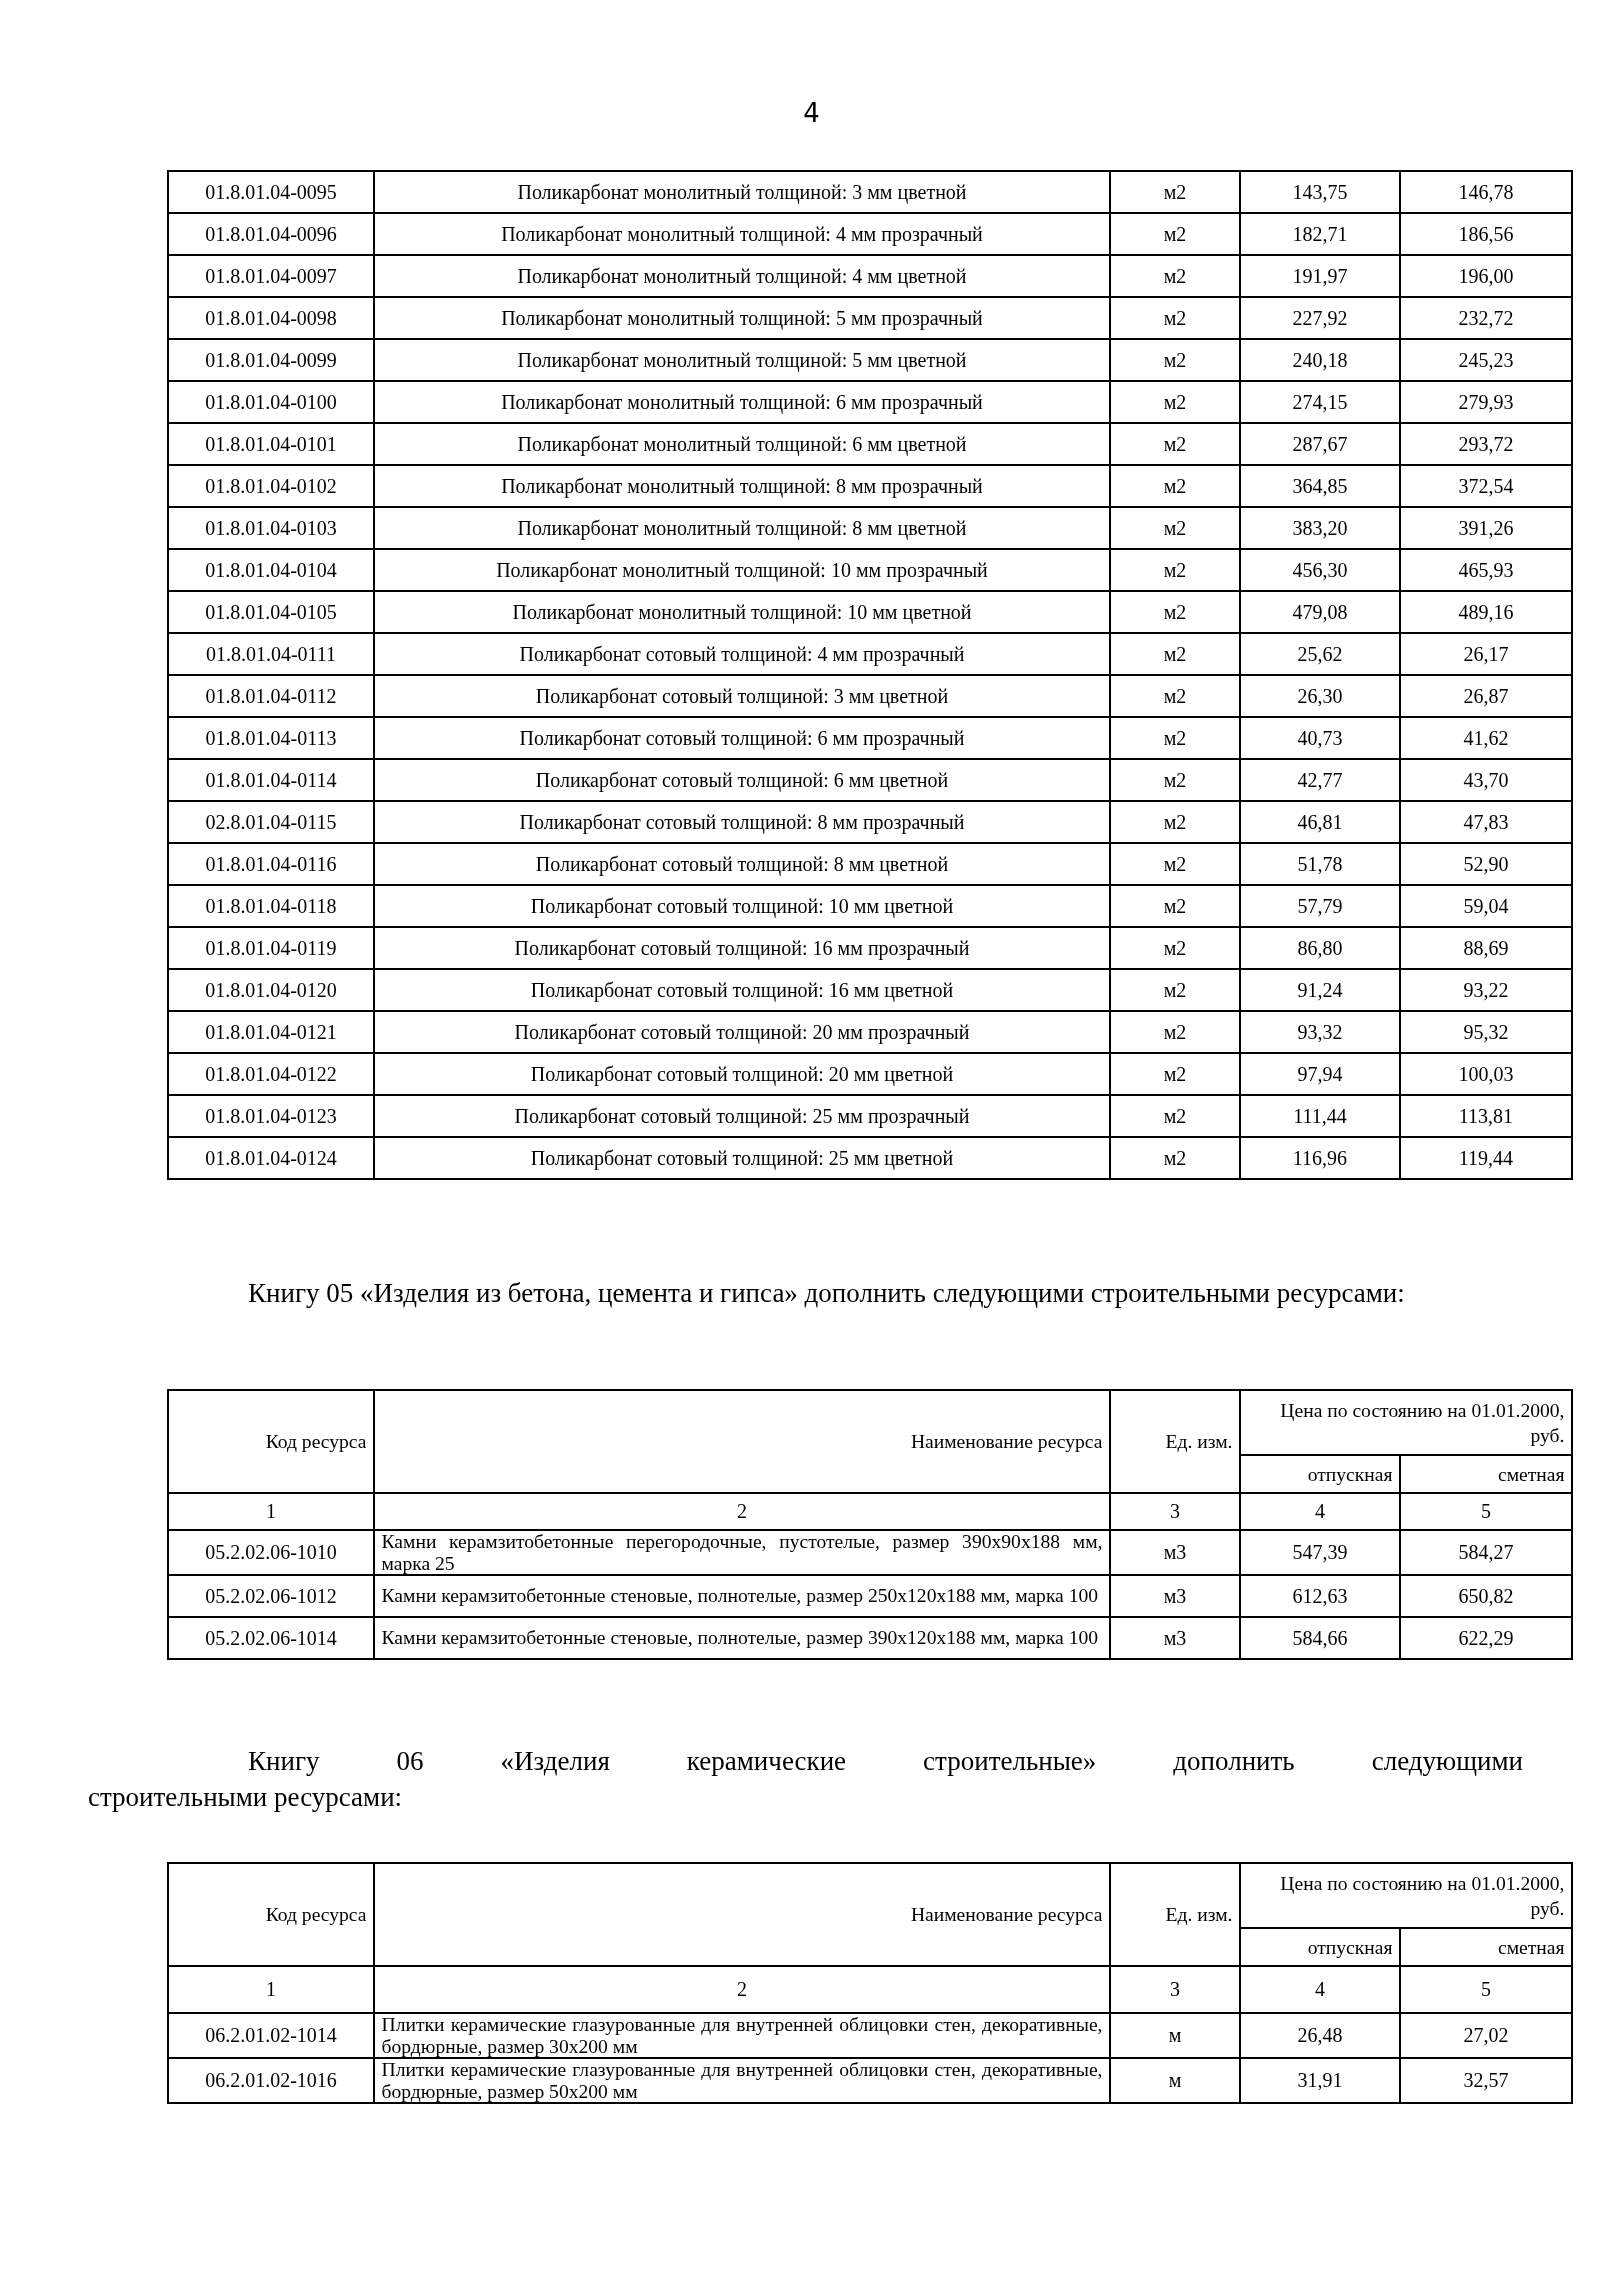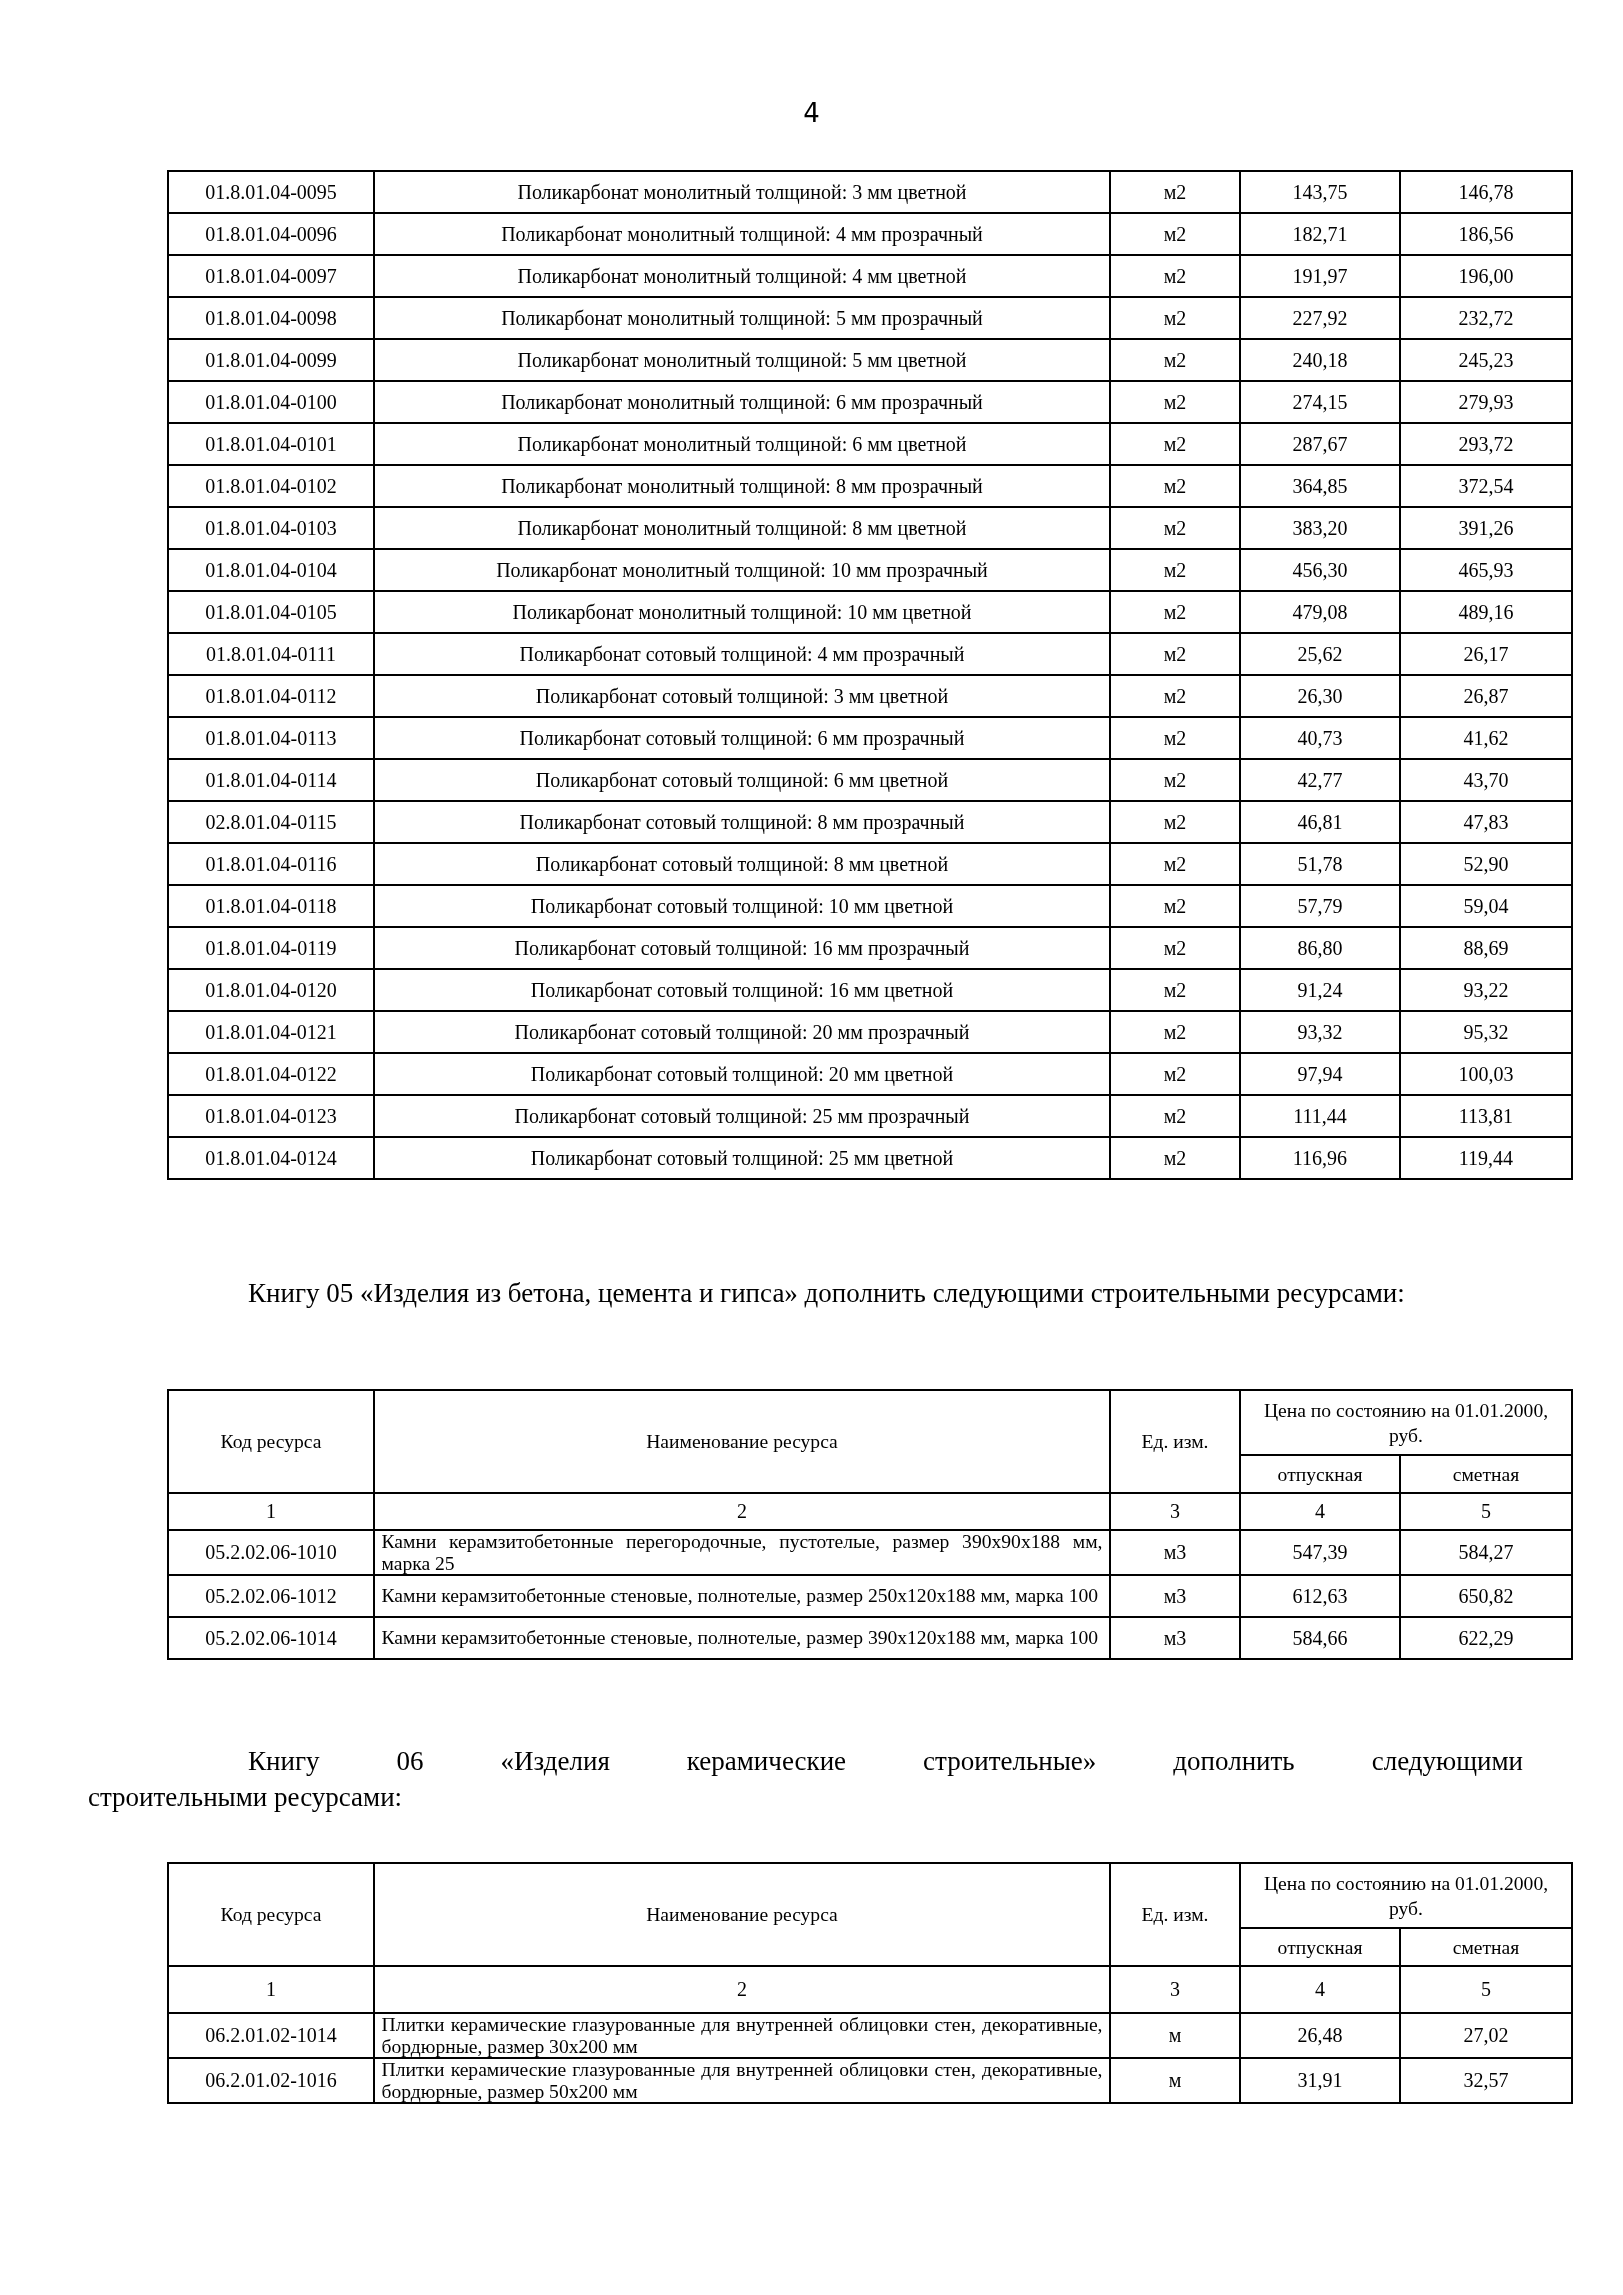--- a/index.html
+++ b/index.html
@@ -37,21 +37,21 @@
   #h2 { top: 1743px; text-align-last: left; }
   #h2 .j { text-align: justify; text-align-last: justify; display: block; }
   #t2 { top: 1389px; }
   #t3 { top: 1862px; }
   .hdr-a { height: 65px; }
   .hdr-b { height: 38px; }
   .numrow { height: 37px; }
   #t3 .numrow { height: 47px; }
   .drow { height: 42px; }
   .drow td.desc { line-height: 21.6px; font-size: 19.6px; }
-  .hdr-a td, .hdr-b td { line-height: 25px; font-size: 19.6px; }
+  .hdr-a td, .hdr-b td { line-height: 25px; font-size: 19.6px; text-align: right; }
 </style>
 </head>
 <body>
 
 <div class="page-num">4</div>
 
 <table class="grid" id="t1">
   <colgroup>
       <col class="c1">
       <col class="c2">

